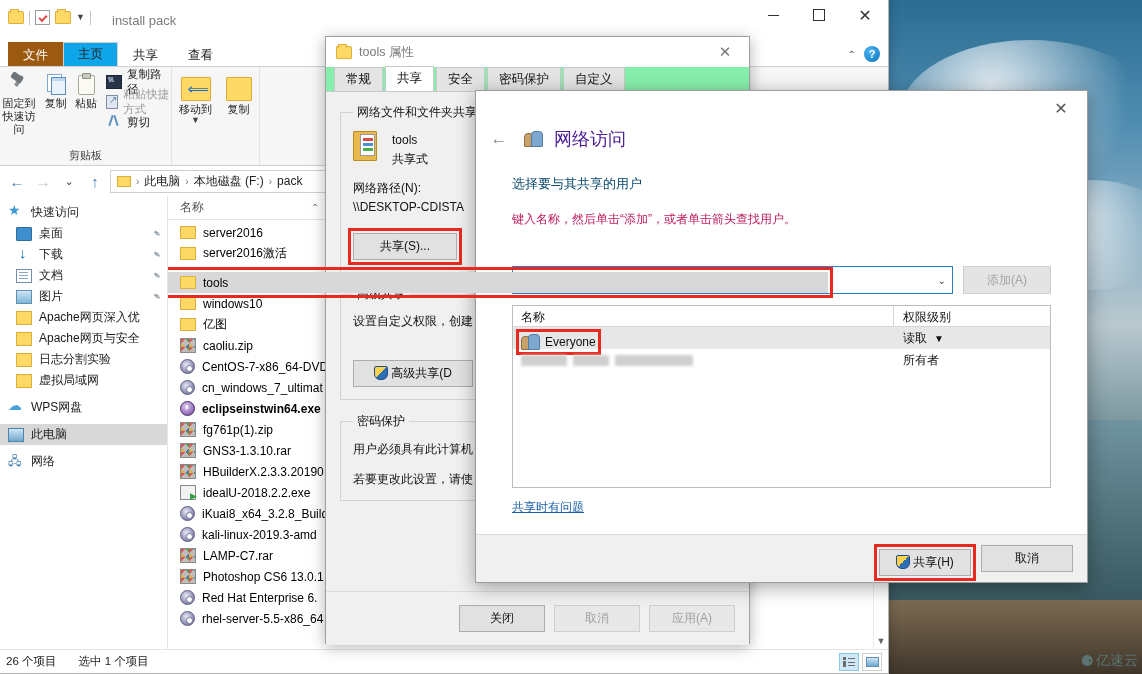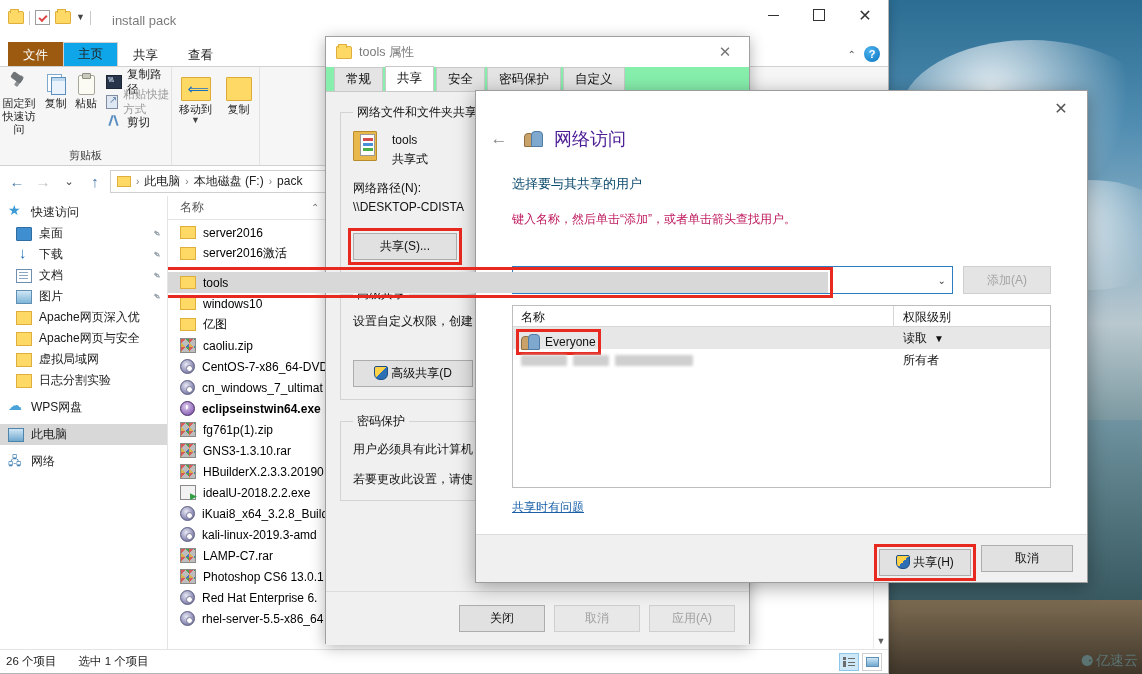--- a/index.html
+++ b/index.html
@@ -396,25 +396,25 @@
         <div class="np-item">
           <span class="ico16 ico-folder"></span>
           <span>Apache网页深入优</span>
         </div>
         <div class="np-item">
           <span class="ico16 ico-folder"></span>
           <span>Apache网页与安全</span>
         </div>
         <div class="np-item">
           <span class="ico16 ico-folder"></span>
+          <span>日志分割实验</span>
+        </div>
+        <div class="np-item">
+          <span class="ico16 ico-folder"></span>
           <span>虚拟局域网</span>
-        </div>
-        <div class="np-item">
-          <span class="ico16 ico-folder"></span>
-          <span>日志分割实验</span>
         </div>
         <div class="np-gap"></div>
         <div class="np-item root">
           <span class="ico16 ico-cloud"></span>
           <span>WPS网盘</span>
         </div>
         <div class="np-gap"></div>
         <div class="np-item root sel">
           <span class="ico16 ico-pc"></span>
           <span>此电脑</span>

